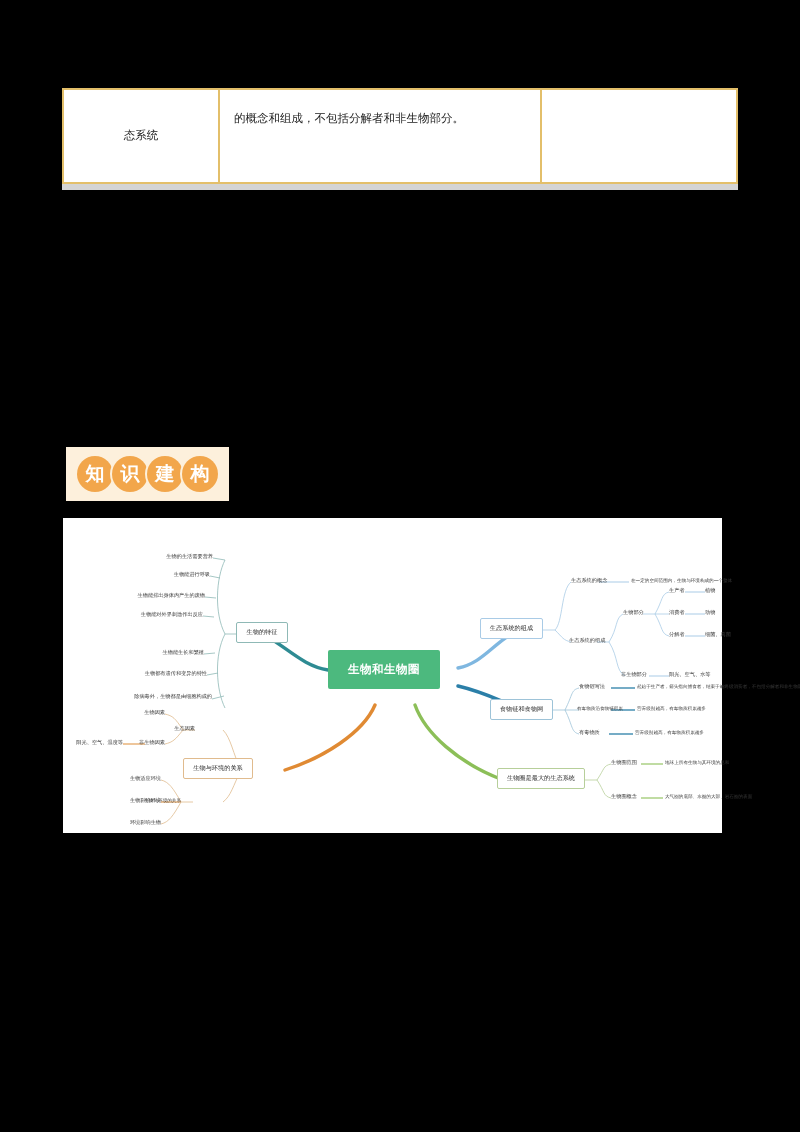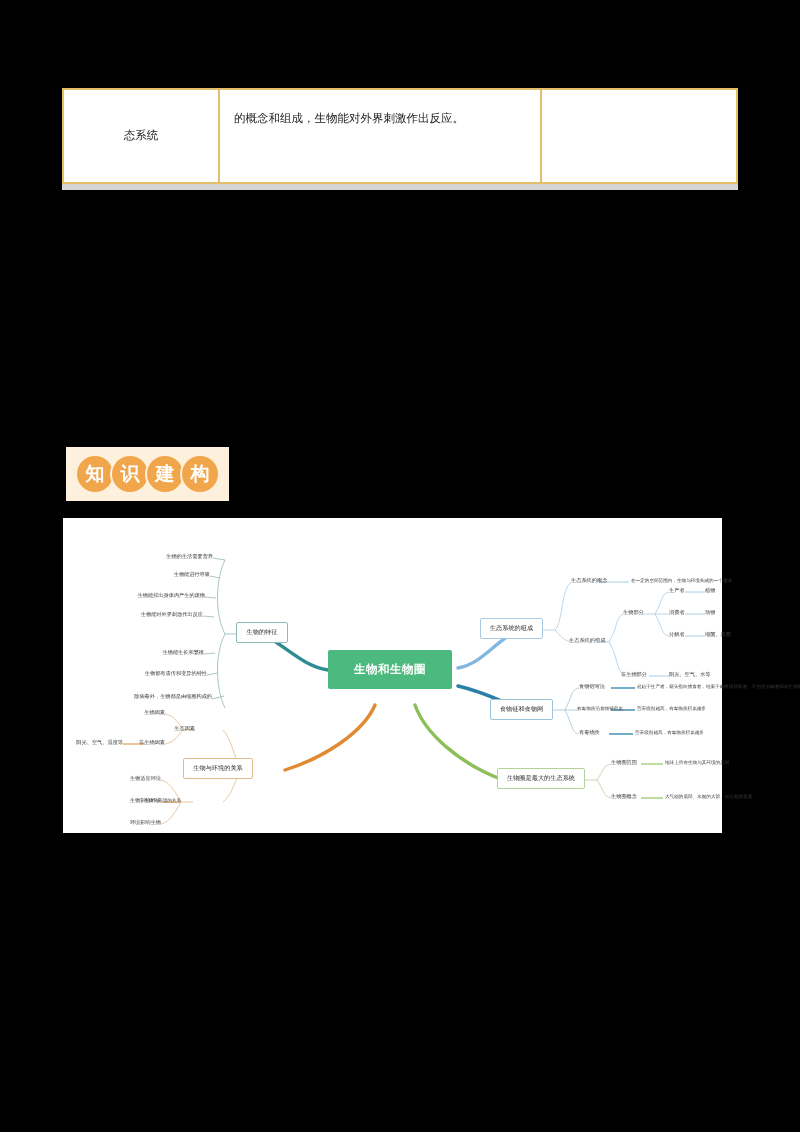--- a/index.html
+++ b/index.html
@@ -136,21 +136,21 @@
 
   .lbl-right { text-align: left; }
   .lbl-left  { text-align: right; }
 </style>
 </head>
 <body>
 
 <div id="table-card">
   <div id="table-inner">
     <div class="tcell c1">态系统</div>
-    <div class="tcell c2">的概念和组成，生物能对外界刺激作出反应。</div>
+    <div class="tcell c2">的概念和组成，不包括分解者和非生物部分。</div>
     <div class="tcell c3"></div>
   </div>
 </div>
 
 <div id="badge">
   <div class="badge-chip">知</div>
   <div class="badge-chip">识</div>
   <div class="badge-chip">建</div>
   <div class="badge-chip">构</div>
 </div>
@@ -211,21 +211,21 @@
     <path d="M132,212 L120,212" stroke="#e0bb8e" stroke-width="0.8" fill="none"></path>
     <path d="M120,212 C112,200 110,198 102,196" stroke="#e0bb8e" stroke-width="0.8" fill="none"></path>
     <path d="M120,212 C112,222 110,224 102,226" stroke="#e0bb8e" stroke-width="0.8" fill="none"></path>
     <path d="M60,226 L82,226" stroke="#e0974a" stroke-width="1.1" fill="none"></path>
     <path d="M130,284 L118,284" stroke="#e0bb8e" stroke-width="0.8" fill="none"></path>
     <path d="M118,284 C110,270 106,264 98,262" stroke="#e0bb8e" stroke-width="0.8" fill="none"></path>
     <path d="M118,284 L98,284" stroke="#e0974a" stroke-width="1.1" fill="none"></path>
     <path d="M118,284 C110,298 106,304 98,306" stroke="#e0bb8e" stroke-width="0.8" fill="none"></path>
   </svg>
 
-  <div class="node ctr" style="left:265px; top:132px; width:124px; text-align:center;">生物和生物圈</div>
+  <div class="node ctr" style="left:265px; top:132px; width:112px; text-align:center;">生物和生物圈</div>
 
   <div class="node main-node teal" style="left:173px; top:104px; width:52px;">生物的特征</div>
 
   <div class="node leaf lbl-left" style="left:38px; top:36px; width:112px;">生物的生活需要营养</div>
   <div class="node leaf lbl-left" style="left:38px; top:54px; width:109px;">生物能进行呼吸</div>
   <div class="node leaf lbl-left" style="left:32px; top:75px; width:110px;">生物能排出身体内产生的废物</div>
   <div class="node leaf lbl-left" style="left:30px; top:94px; width:110px;">生物能对外界刺激作出反应</div>
   <div class="node leaf lbl-left" style="left:38px; top:132px; width:103px;">生物能生长和繁殖</div>
   <div class="node leaf lbl-left" style="left:30px; top:153px; width:114px;">生物都有遗传和变异的特性</div>
   <div class="node leaf lbl-left" style="left:14px; top:176px; width:135px;">除病毒外，生物都是由细胞构成的</div>

